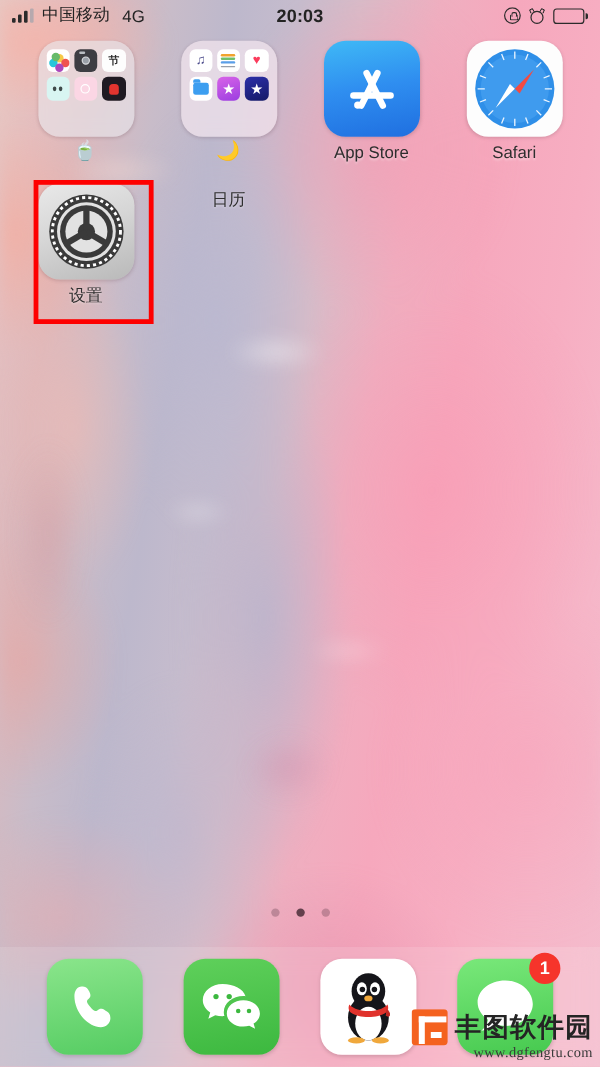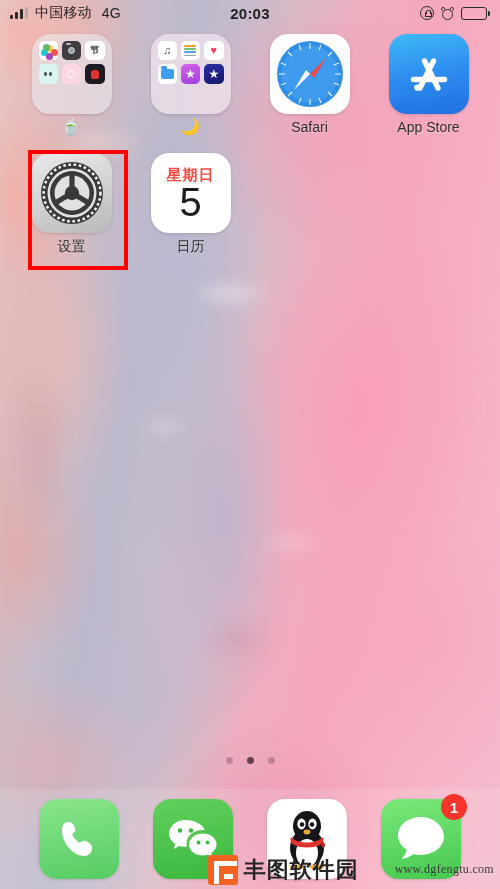--- a/index.html
+++ b/index.html
@@ -235,21 +235,21 @@
     position:absolute; top:-5px; right:-6px; min-width:26px; height:26px;
     background:#f6342b; border-radius:13px; color:#fff;
     font-size:15px; font-weight:bold;
     display:flex; align-items:center; justify-content:center;
     border:2px solid #f6342b; z-index:3;
   }
 
   
   #watermark {
     position:absolute; right:6px; bottom:4px; z-index:20;
-    display:flex; flex-direction:row; align-items:center;
+    display:flex; flex-direction:column; align-items:flex-end;
   }
   .wm-row { display:flex; align-items:center; gap:6px; }
   .wm-logo {
     width:30px; height:30px; background:#f4621f; border-radius:3px;
     position:relative;
   }
   .wm-logo::before {
     content:""; position:absolute; left:6px; top:6px;
     width:18px; height:18px; border-left:5px solid #fff; border-top:5px solid #fff;
   }
@@ -351,20 +351,36 @@
           </span>
         <span class="mini mini-itunes">★</span>
         <span class="mini mini-appstore-dark">★</span>
       </div>
     </div>
     <div class="emoji-label">🌙</div>
   </div>
 
   <div class="app">
     <div class="icon-wrap">
+      <div class="icon icon-appstore">
+        <svg width="52" height="52" viewBox="0 0 52 52" aria-hidden="true">
+          <g stroke="#ffffff" stroke-width="5.4" stroke-linecap="round" fill="none">
+            <line x1="17" y1="40" x2="30.5" y2="13"></line>
+            <line x1="35" y1="40" x2="21.5" y2="13"></line>
+            <line x1="10.5" y1="31.5" x2="41.5" y2="31.5"></line>
+          </g>
+          <circle cx="14.2" cy="39.6" r="3.1" fill="#ffffff"></circle>
+        </svg>
+      </div>
+    </div>
+    <div class="app-label">App Store</div>
+  </div>
+
+  <div class="app">
+    <div class="icon-wrap">
       <div class="icon icon-safari">
         <svg width="74" height="74" viewBox="0 0 74 74" aria-hidden="true">
           <circle cx="37" cy="37" r="33" fill="#2f8fe8"></circle>
           <circle cx="37" cy="37" r="28.5" fill="#3f9bee"></circle>
           <g stroke="#eaf4ff" stroke-width="1.1">
             <line x1="37" y1="6" x2="37" y2="12"></line>
             <line x1="37" y1="62" x2="37" y2="68"></line>
             <line x1="6" y1="37" x2="12" y2="37"></line>
             <line x1="62" y1="37" x2="68" y2="37"></line>
             <line x1="15" y1="15" x2="19" y2="19"></line>
@@ -383,36 +399,20 @@
           <polygon points="53,21 37,37 41,41" fill="#f24b42"></polygon>
           <polygon points="21,53 37,37 33,33" fill="#ffffff"></polygon>
         </svg>
       </div>
     </div>
     <div class="app-label">Safari</div>
   </div>
 
   <div class="app">
     <div class="icon-wrap">
-      <div class="icon icon-appstore">
-        <svg width="52" height="52" viewBox="0 0 52 52" aria-hidden="true">
-          <g stroke="#ffffff" stroke-width="5.4" stroke-linecap="round" fill="none">
-            <line x1="17" y1="40" x2="30.5" y2="13"></line>
-            <line x1="35" y1="40" x2="21.5" y2="13"></line>
-            <line x1="10.5" y1="31.5" x2="41.5" y2="31.5"></line>
-          </g>
-          <circle cx="14.2" cy="39.6" r="3.1" fill="#ffffff"></circle>
-        </svg>
-      </div>
-    </div>
-    <div class="app-label">App Store</div>
-  </div>
-
-  <div class="app">
-    <div class="icon-wrap">
       <div class="icon icon-settings">
         <svg width="66" height="66" viewBox="0 0 66 66" aria-hidden="true">
           <g fill="#3a3a3a">
             <circle cx="33" cy="33" r="31"></circle>
           </g>
           <g stroke="#ffffff" stroke-width="2.4" fill="none">
             <circle cx="33" cy="33" r="28.4" stroke-dasharray="2.6 2.6"></circle>
           </g>
           <circle cx="33" cy="33" r="24.5" fill="#e2e2e2"></circle>
           <circle cx="33" cy="33" r="22" fill="#3a3a3a"></circle>
@@ -423,26 +423,20 @@
             <line x1="33" y1="33" x2="49" y2="42.5"></line>
             <line x1="33" y1="33" x2="17" y2="42.5"></line>
           </g>
         </svg>
       </div>
     </div>
     <div class="app-label">设置</div>
   </div>
 
   <div class="app">
-    <div class="icon-wrap">
-      <div class="icon icon-calendar">
-        <div class="cal-weekday">星期日</div>
-        <div class="cal-day">5</div>
-      </div>
-    </div>
     <div class="app-label">日历</div>
   </div>
 
 </div>
 
 <div id="highlight"></div>
 
 <div id="pagedots">
   <i></i>
   <i class="active"></i>

